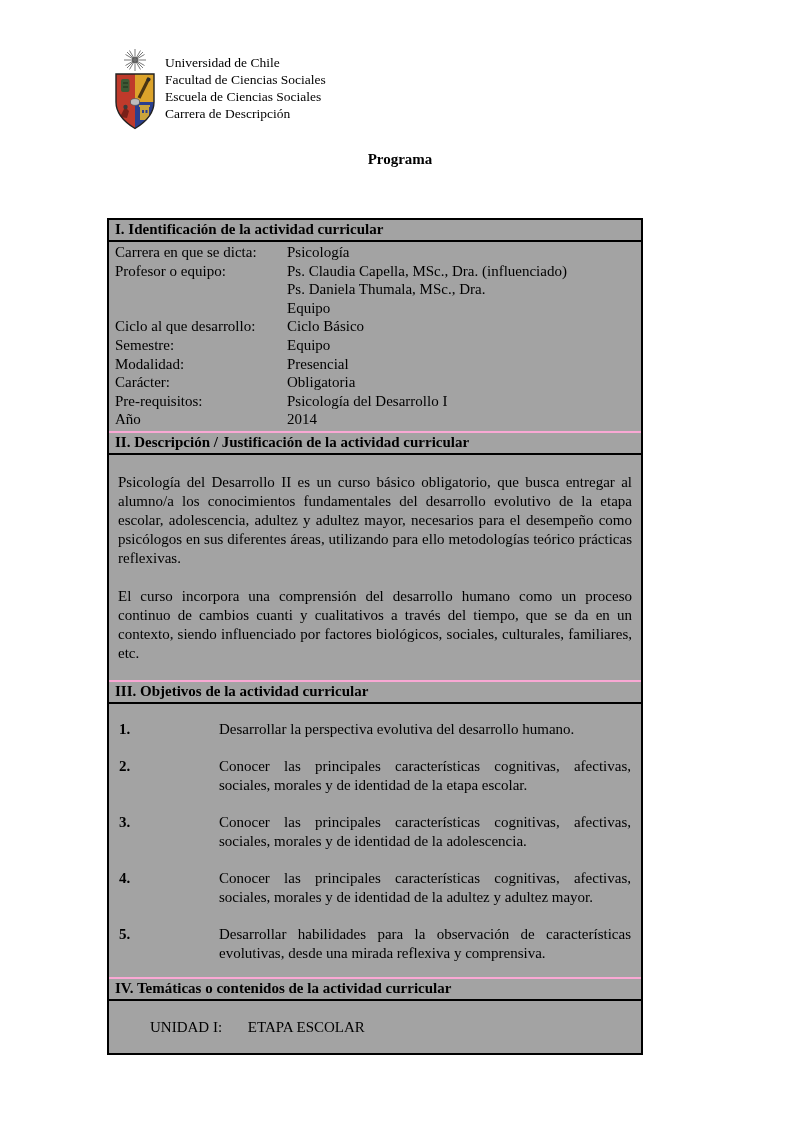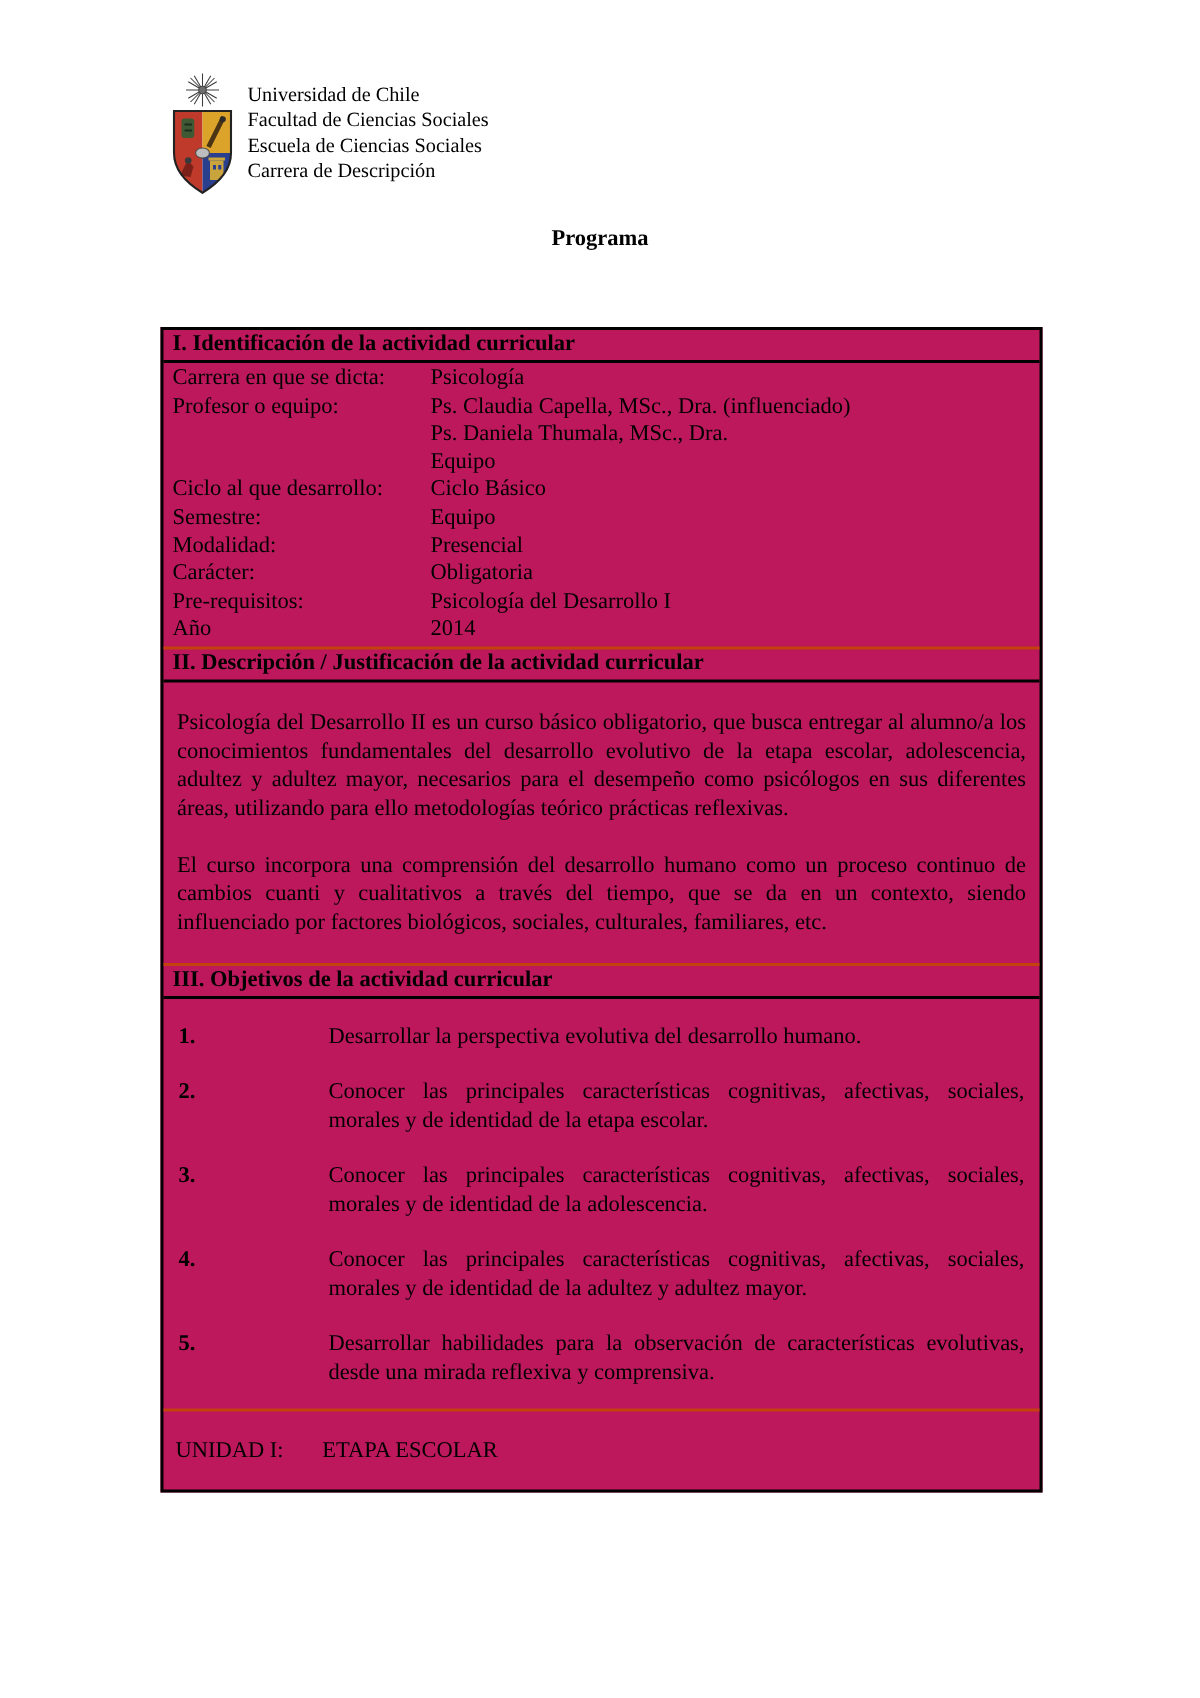--- a/index.html
+++ b/index.html
@@ -39,33 +39,33 @@
     text-align: center;
   }
   .title-program { font-weight: bold; font-size: 15px; line-height: 20px; }
   .title-course  { font-weight: bold; font-size: 16px; line-height: 20px; letter-spacing: 0.2px; }
 
   
   .doc-table {
     position: absolute;
     left: 107px;
     top: 218px;
-    width: 588px;
+    width: 536px;
     border: 2px solid #000;
     box-sizing: border-box;
-    background: #be185d;
+    background: #a3a3a3;
   }
   .sec-heading {
     font-weight: bold;
     font-size: 15px;
     line-height: 17px;
     padding: 1px 6px 2px 6px;
     border-bottom: 2px solid #000;
   }
-  .sec-body { border-bottom: 2px solid #c2410c; }
+  .sec-body { border-bottom: 2px solid #f9a8d4; }
   .sec-body.last { border-bottom: none; }
 
   
   .id-body { padding: 1px 0 2px 0; }
   .id-row { display: flex; font-size: 15px; line-height: 18.6px; padding: 0 6px; }
   .id-label { width: 172px; flex-shrink: 0; }
   .id-value { flex: 1; }
 
   
   .desc-body { padding: 18px 9px 17px 9px; }
@@ -79,21 +79,21 @@
 
   
   .obj-body { padding: 16px 10px 14px 10px; }
   .obj-item { display: flex; margin-bottom: 18px; font-size: 15px; line-height: 19px; }
   .obj-item:last-child { margin-bottom: 0; }
   .obj-num { width: 68px; flex-shrink: 0; font-weight: bold; }
   .obj-text { flex: 1; text-align: justify; margin-left: 32px; }
 
   
   .unit-body { padding: 17px 8px 16px 8px; font-size: 15px; line-height: 19px; }
-  .unit-label { display: inline-block; }
+  .unit-label { display: inline-block; margin-left: 33px; }
   .unit-title { display: inline-block; margin-left: 22px; }
 </style>
 </head>
 <body>
 
 <div class="page">
 
   <div class="letterhead">
     <svg class="crest" viewBox="0 0 46 84" aria-hidden="true">
 
@@ -219,19 +219,20 @@
       <div class="obj-item">
         <span class="obj-num">4.</span>
         <span class="obj-text">Conocer las principales características cognitivas, afectivas, sociales, morales y de identidad de la adultez y adultez mayor.</span>
       </div>
       <div class="obj-item">
         <span class="obj-num">5.</span>
         <span class="obj-text">Desarrollar habilidades para la observación de características evolutivas, desde una mirada reflexiva y comprensiva.</span>
       </div>
     </div>
 
+    <div class="sec-heading">IV. Temáticas o contenidos de la actividad curricular</div>
     <div class="sec-body last unit-body">
       <span class="unit-label">UNIDAD I:</span>
       <span class="unit-title">ETAPA ESCOLAR</span>
     </div>
 
   </div>
 </div>
 
 </body></html>

